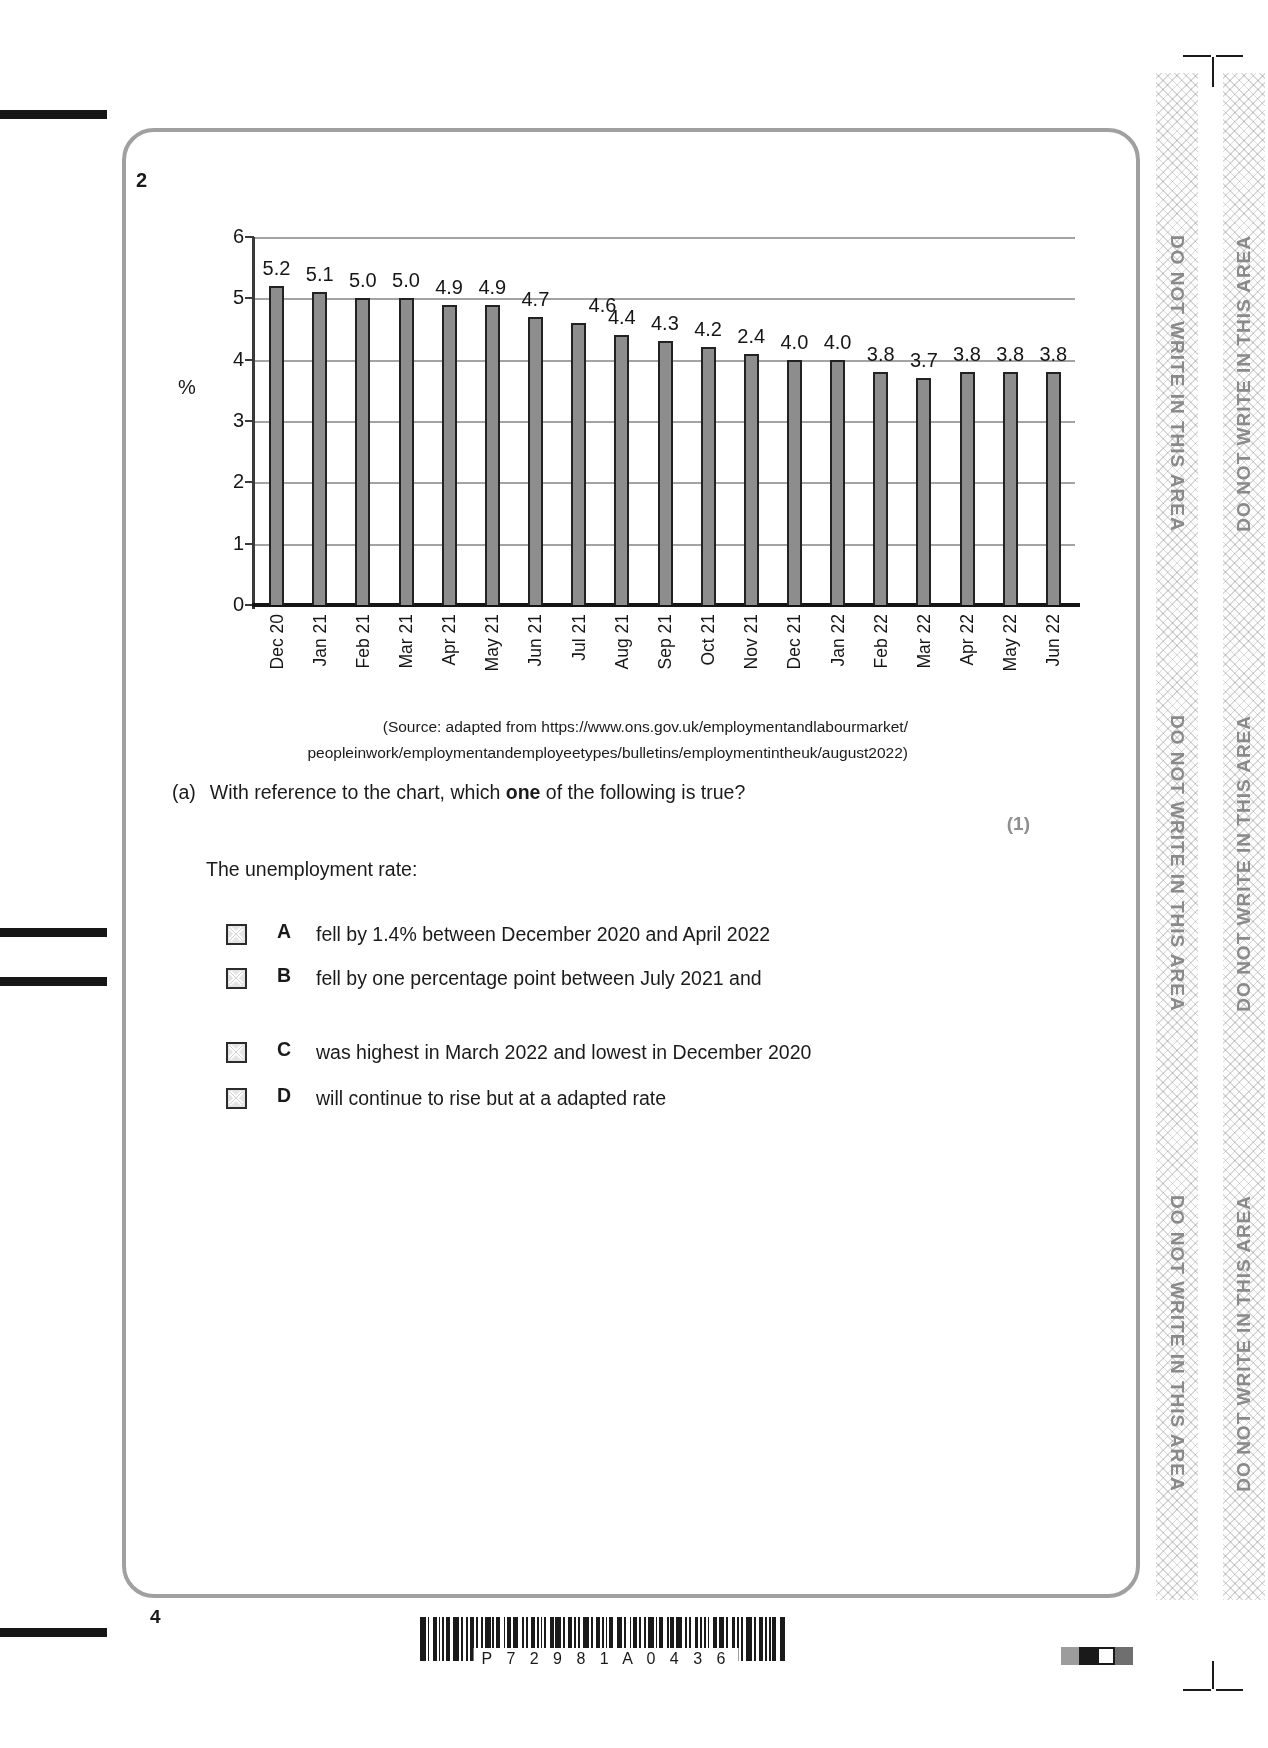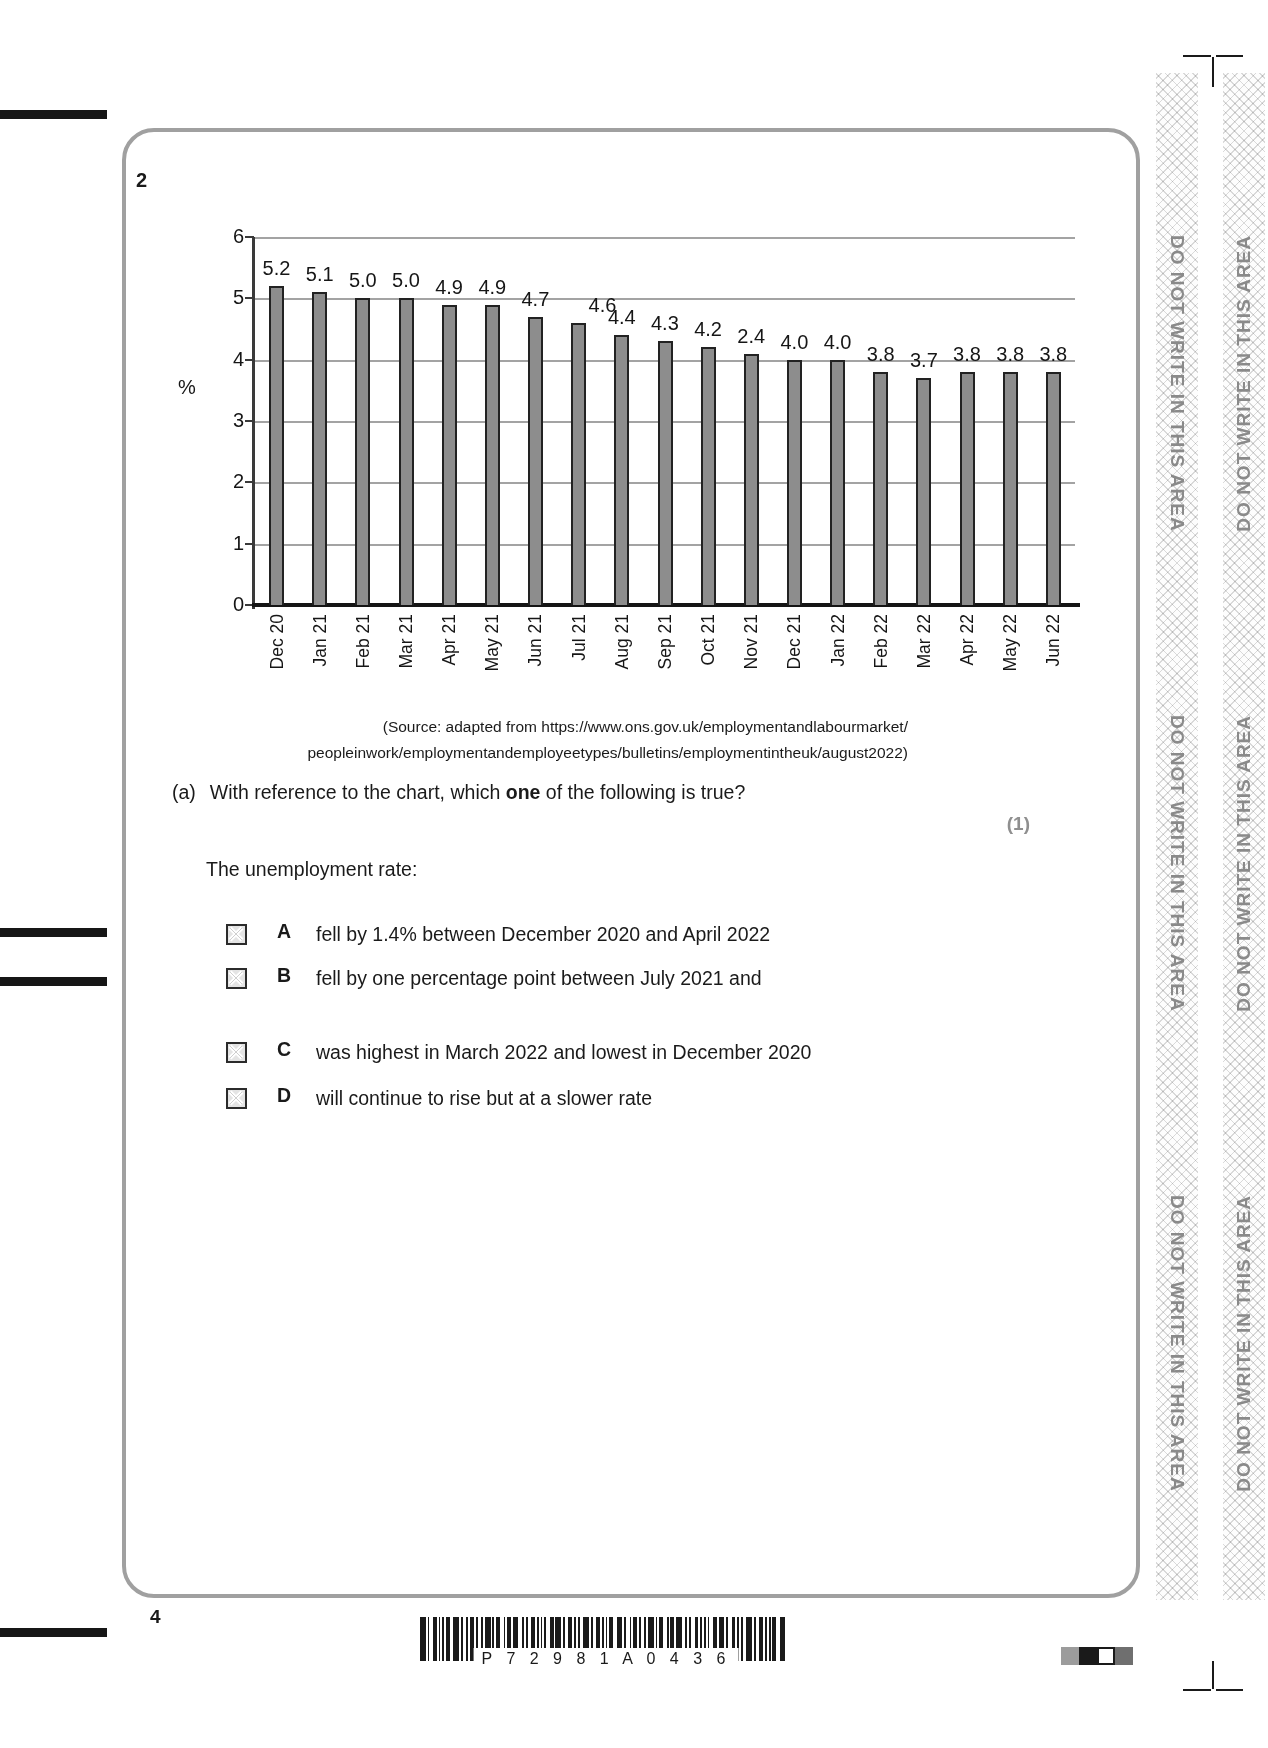--- a/index.html
+++ b/index.html
@@ -272,21 +272,21 @@
         <div>was highest in March 2022 and lowest in December 2020</div>
       </div>
       <div class="opt-checkbox" style="top:166px">
         <svg width="18" height="18" viewBox="0 0 18 18">
           <path d="M3 3 L15 15 M15 3 L3 15" stroke="#ffffff" stroke-width="4" fill="none"></path>
           <path d="M3 3 L15 15 M15 3 L3 15" stroke="#cfcfcf" stroke-width="1" fill="none"></path>
         </svg>
       </div>
       <div class="opt-letter" style="top:162px">D</div>
       <div class="opt-text" style="top:160px">
-        <div>will continue to rise but at a slower rate</div>
+        <div>will continue to rise but at a adapted rate</div>
       </div>
     </div>
 
   <div class="margin-strip" style="left:1156px" id="strip-inner">
       <div class="strip-text" style="top:160px">
         <span>DO NOT WRITE IN THIS AREA</span>
       </div>
       <div class="strip-text" style="top:640px">
         <span>DO NOT WRITE IN THIS AREA</span>
       </div>

